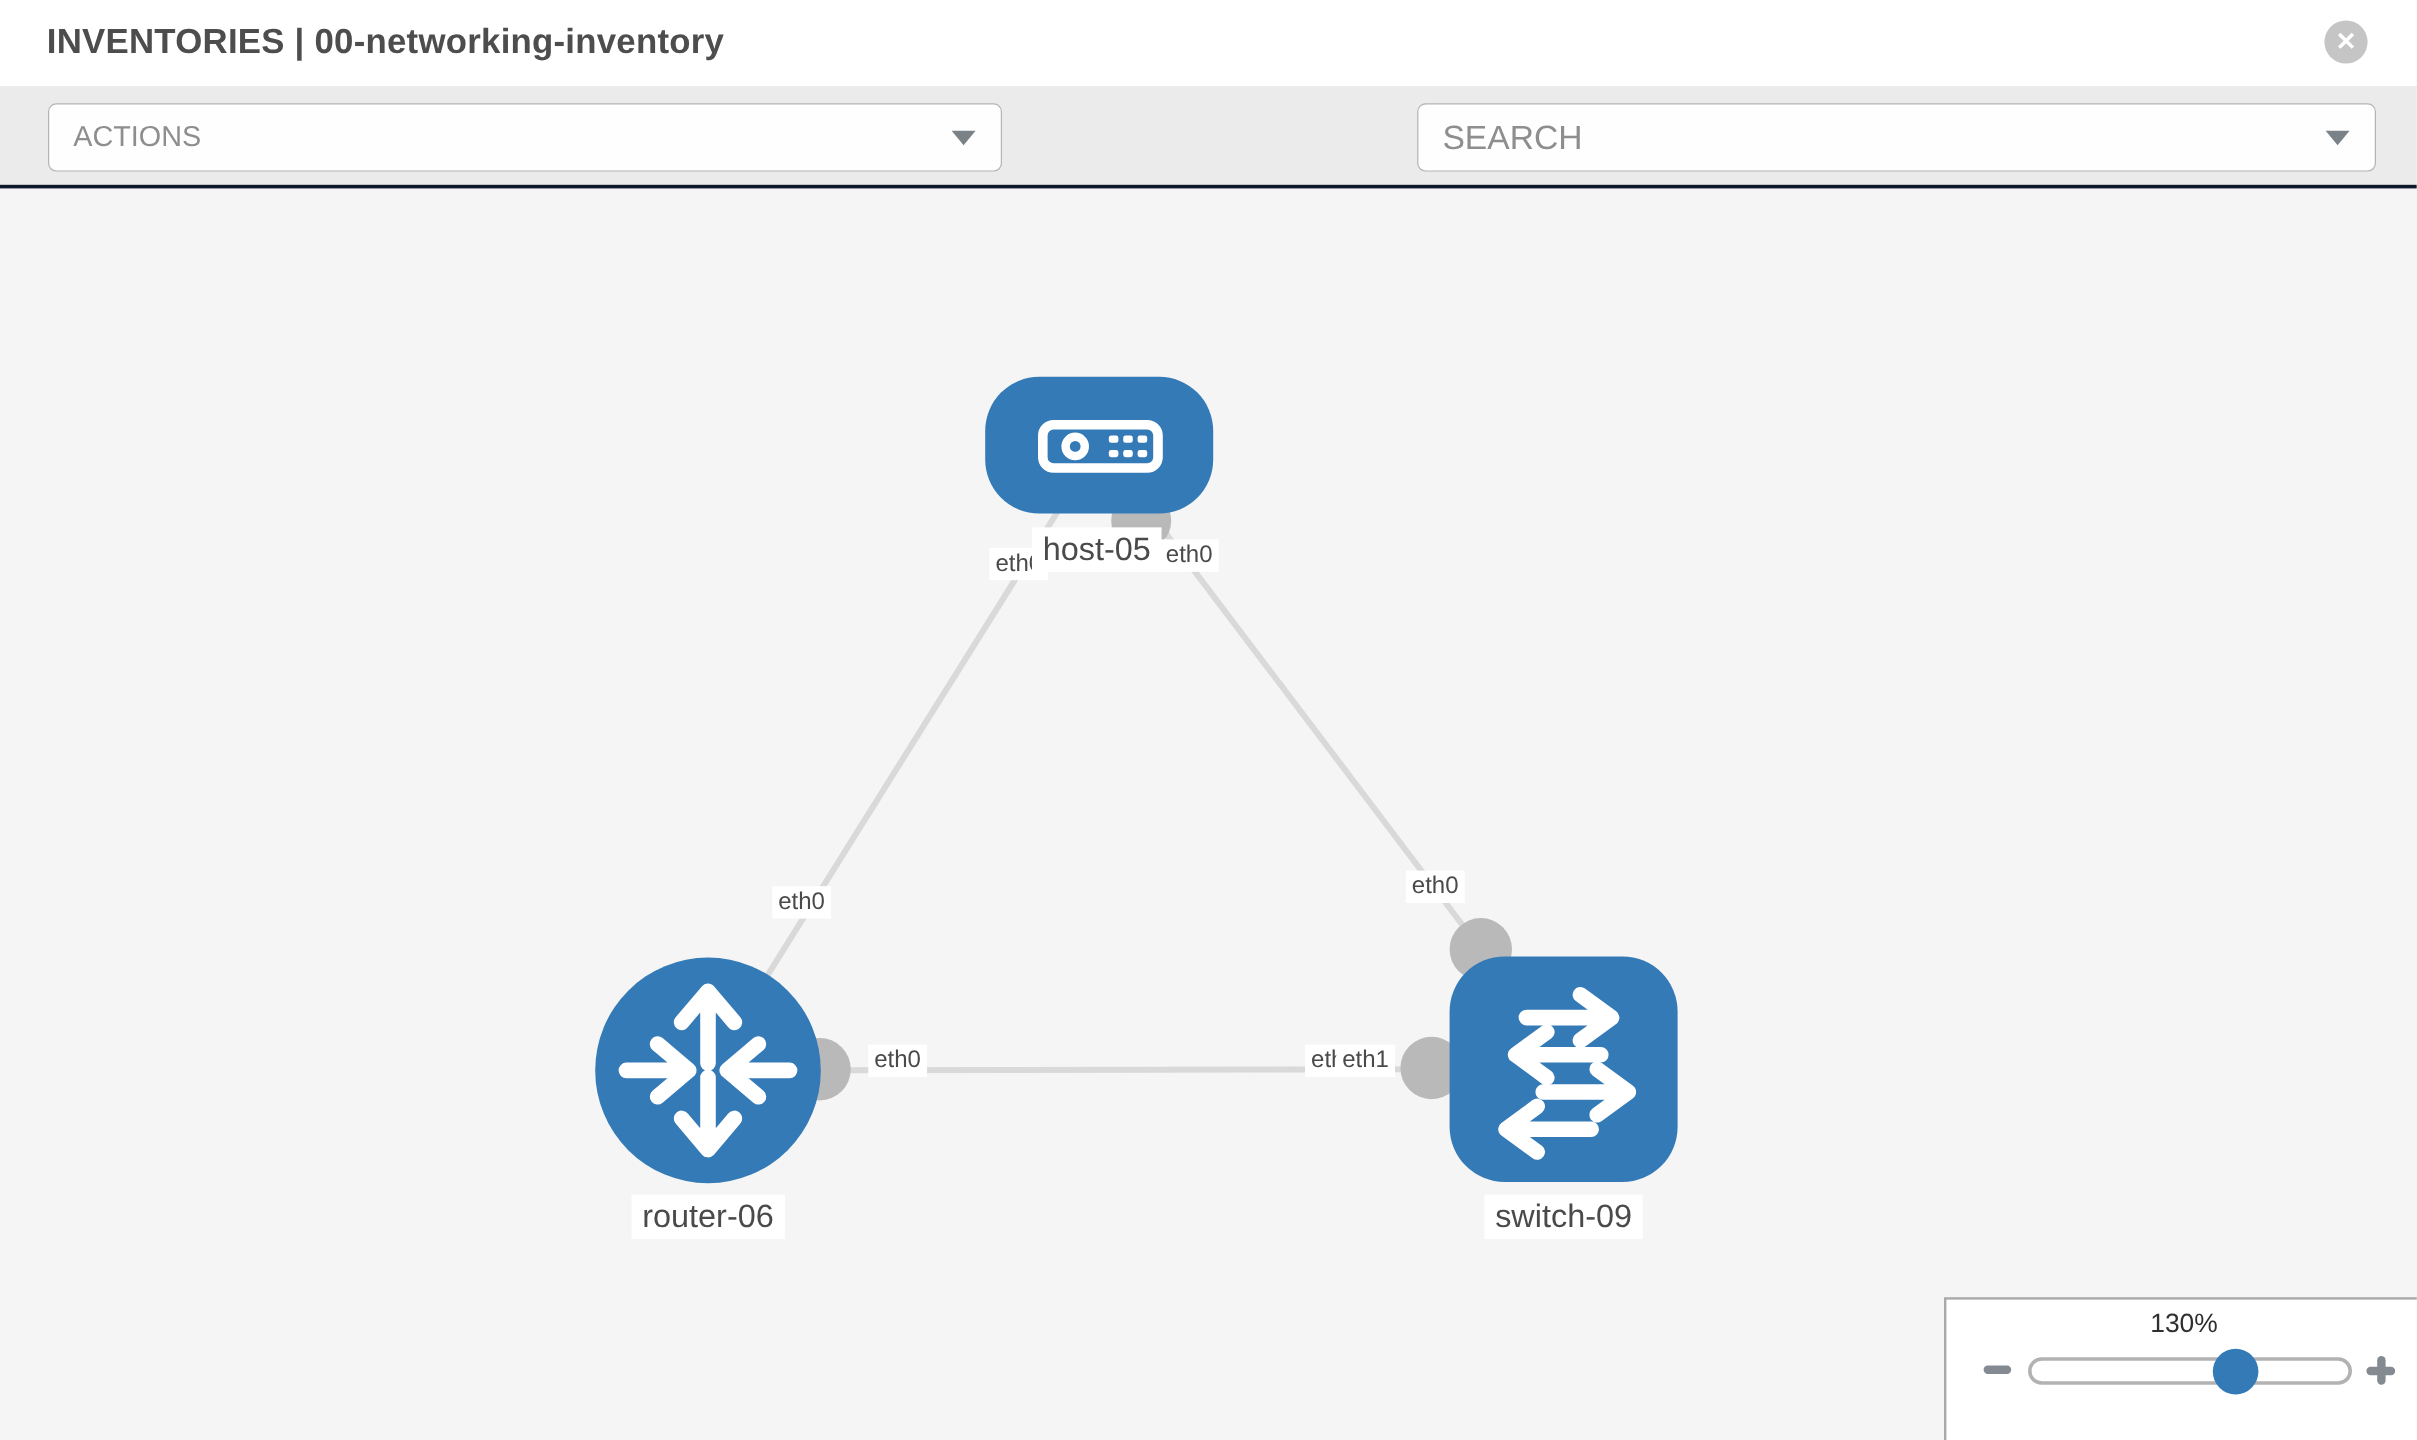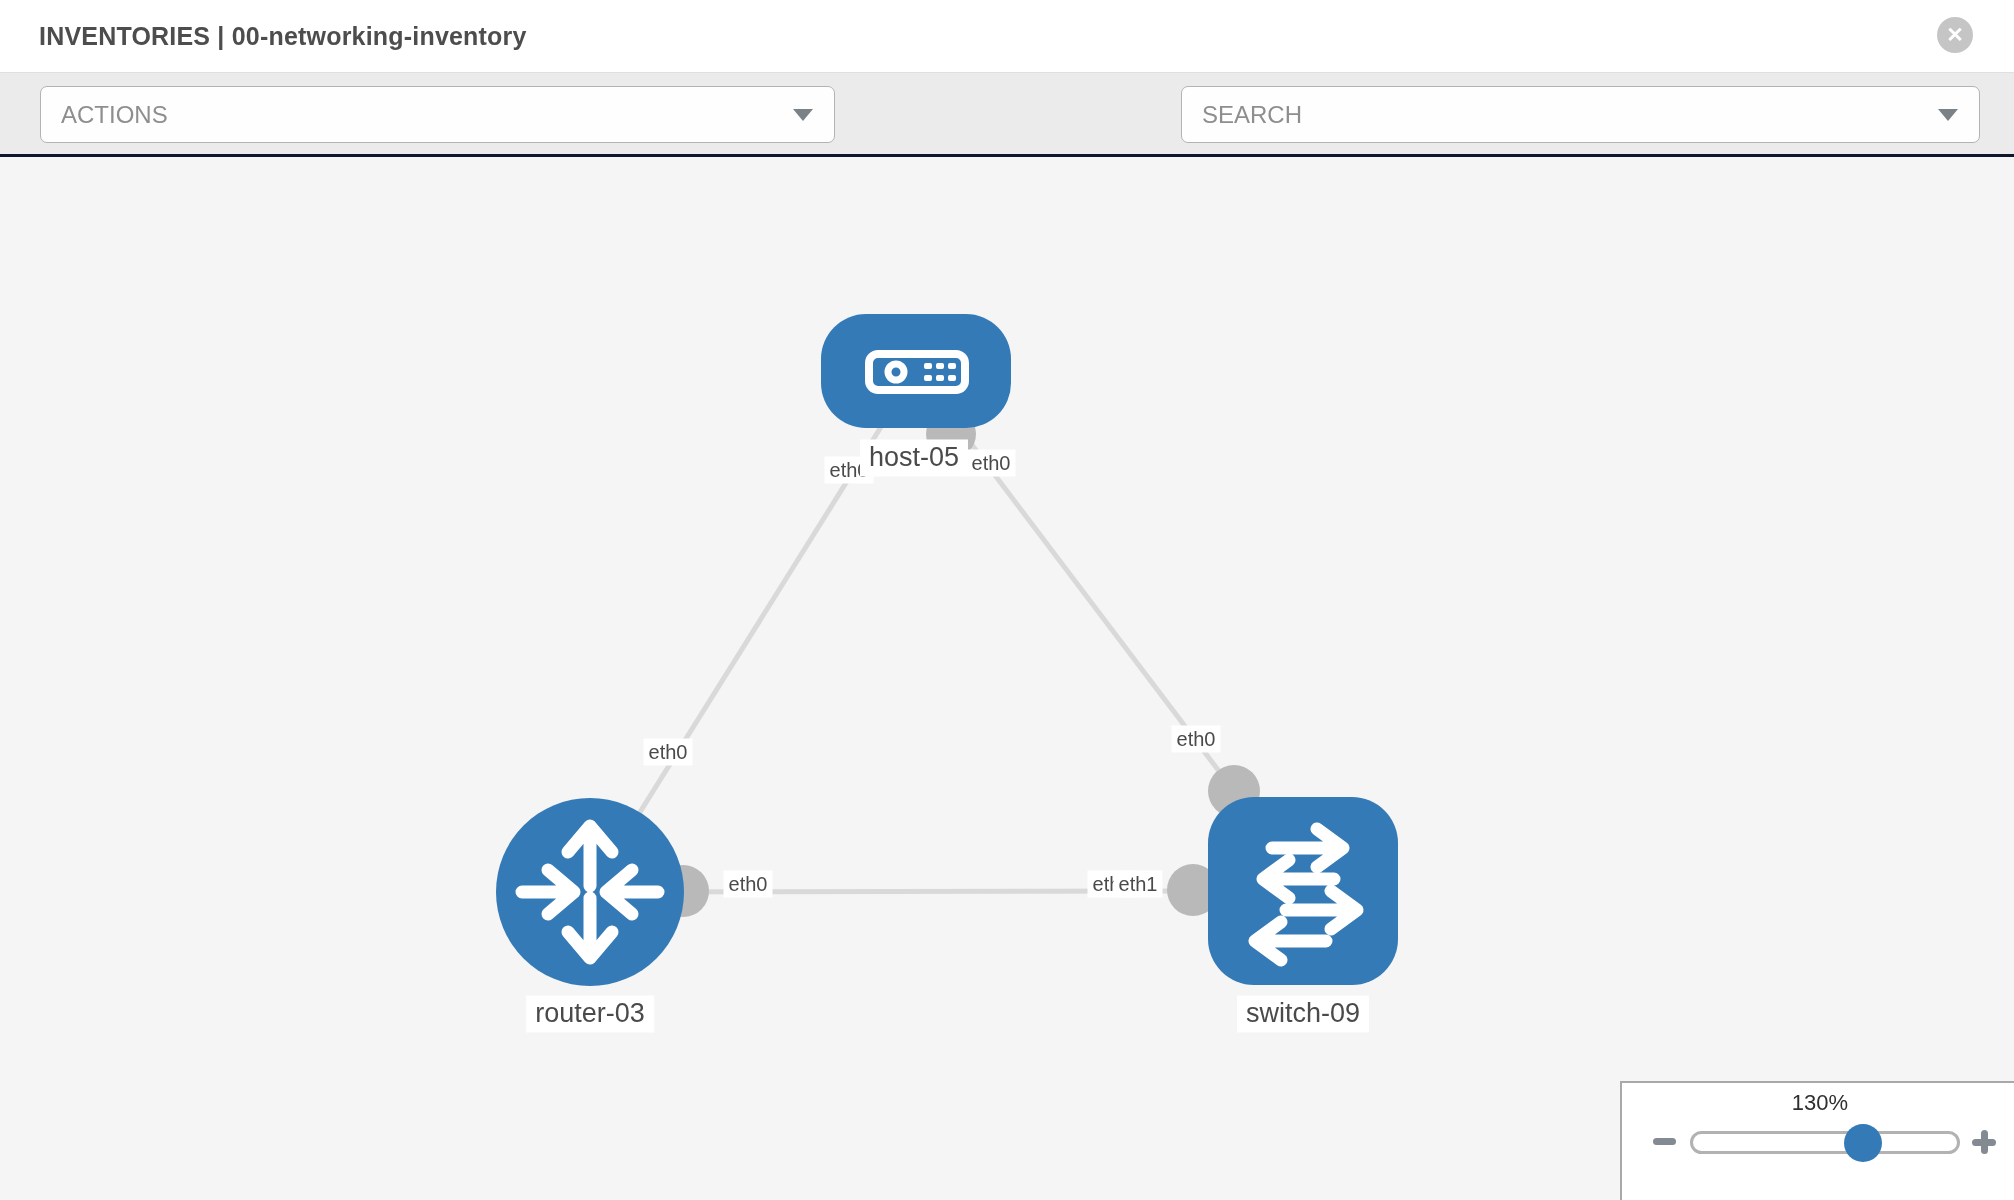--- a/index.html
+++ b/index.html
@@ -4,36 +4,36 @@
 <style>
   * { margin:0; padding:0; box-sizing:border-box; }
   html,body { width:2014px; height:1200px; overflow:hidden;
     font-family:"Liberation Sans", sans-serif; background:#f5f5f5; }
   .app { position:relative; width:2014px; height:1200px; }
 
   
   .header { position:absolute; top:0; left:0; width:100%; height:73px;
     background:#ffffff; border-bottom:1px solid #e0e0e0; z-index:10; }
   .page-title { position:absolute; left:39px; top:50%; transform:translateY(-50%);
-    font-size:25px; font-weight:bold; color:#4d4d4d; letter-spacing:.2px; }
+    font-size:29px; font-weight:bold; color:#4d4d4d; letter-spacing:.2px; }
   .close-btn { position:absolute; right:41px; top:17px; width:36px; height:36px;
     border-radius:50%; background:#c5c5c5; color:#ffffff; display:flex;
     align-items:center; justify-content:center; font-size:21px; font-weight:bold;
     cursor:pointer; }
 
   
   .toolbar { position:absolute; top:73px; left:0; width:100%; height:84px;
     background:#ebebeb; border-bottom:3px solid #0f172a; z-index:10; }
   .select-box { position:absolute; top:13px; height:57px; background:#fefefe;
     border:1px solid #b3b3b3; border-radius:7px; display:flex; align-items:center;
     color:#8e8e8e; font-size:24px; padding:0 44px 0 20px; }
   .actions-box { left:40px; width:795px; }
   .search-box { left:1181px; width:799px; }
   .search-box input { border:none; outline:none; background:transparent;
-    font-family:inherit; font-size:24px; color:#6e6e6e; width:100%; }
+    font-family:inherit; font-size:28px; color:#6e6e6e; width:100%; }
   .search-box input::placeholder { color:#8e8e8e; opacity:1; }
   .caret { position:absolute; right:21px; top:50%; transform:translateY(-50%);
     width:0; height:0; border-left:10px solid transparent;
     border-right:10px solid transparent; border-top:12px solid #7b8287; }
   .tool-icon { position:absolute; cursor:pointer; }
   .wrench-pos { left:1050px; top:95px; }
   .key-pos { left:1112px; top:93px; }
 
   
   .graph-svg { position:absolute; top:0; left:0; z-index:1; }
@@ -122,21 +122,21 @@
 
   <div class="labels">
     <div class="lbl eth-lbl" style="left:849px; top:470px;">eth0</div>
     <div class="lbl eth-lbl" style="left:991px; top:463px;">eth0</div>
     <div class="lbl eth-lbl" style="left:668px; top:752px;">eth0</div>
     <div class="lbl eth-lbl" style="left:1196px; top:739px;">eth0</div>
     <div class="lbl eth-lbl" style="left:748px; top:884px;">eth0</div>
     <div class="lbl eth-lbl" style="left:1112px; top:884px;">eth0</div>
     <div class="lbl eth-lbl" style="left:1138px; top:884px;">eth1</div>
     <div class="lbl node-lbl" style="left:914px;  top:458px;">host-05</div>
-    <div class="lbl node-lbl" style="left:590px;  top:1014px;">router-03</div>
+    <div class="lbl node-lbl" style="left:590px;  top:1014px;">router-06</div>
     <div class="lbl node-lbl" style="left:1303px; top:1014px;">switch-09</div>
   </div>
 
   <div class="header">
     <div class="page-title">INVENTORIES | 00-networking-inventory</div>
     <div class="close-btn">
       <span>✕</span>
     </div>
   </div>
 

